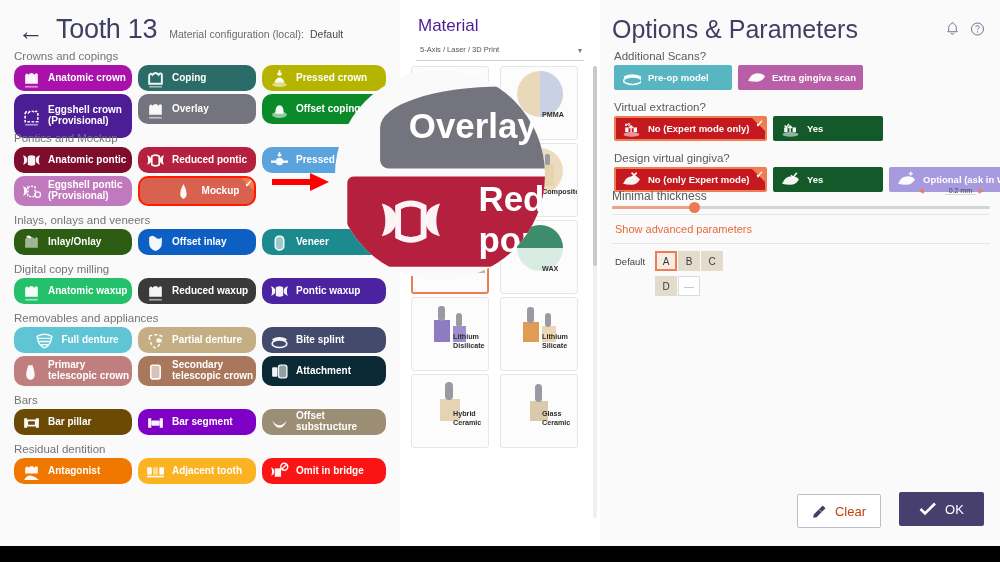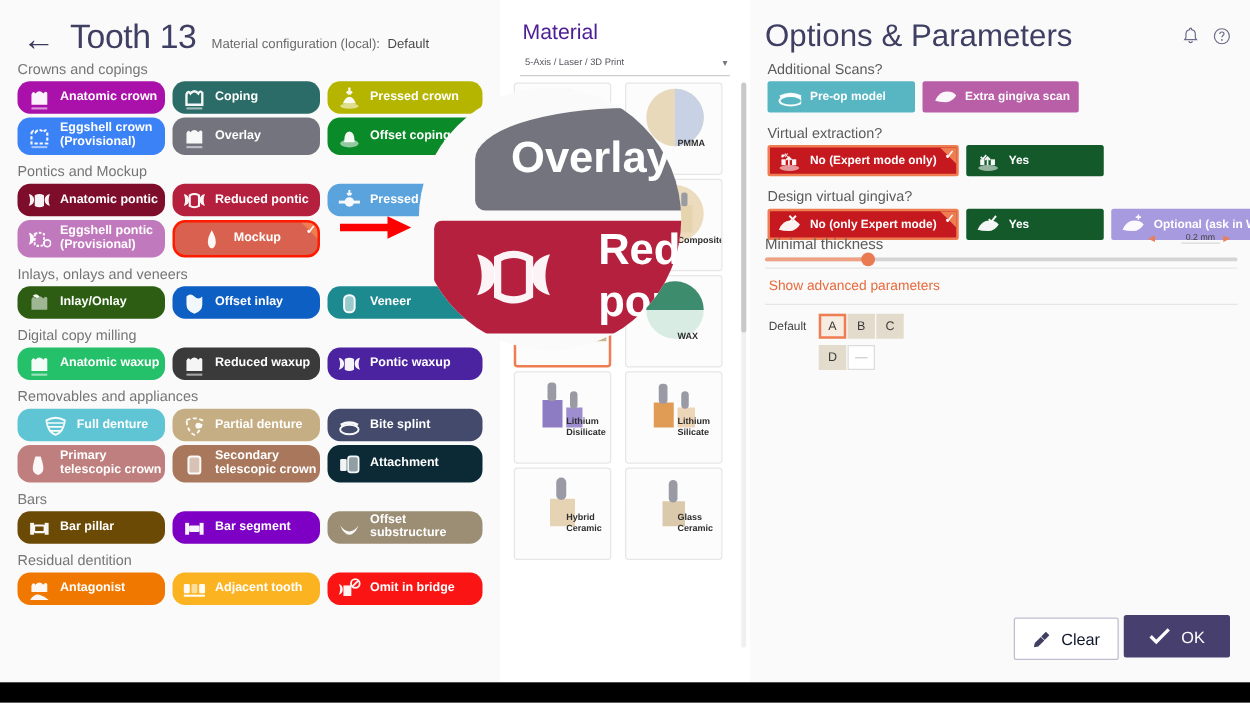--- a/index.html
+++ b/index.html
@@ -21,21 +21,21 @@
   .matcfg b { font-weight:400; margin-left:6px; color:#4a4a4a;}
 
   .sec-label { position:absolute; font-size:11.5px; color:#757575; }
   .btn {
     position:absolute; height:26px; border-radius:10px; color:#fff;
     font-size:10px; font-weight:bold; display:flex; align-items:center;
     padding-left:7px; gap:7px; cursor:pointer; overflow:hidden;
   }
   .btn .lbl { line-height:1.08; }
   .btn .ic { width:20px; height:20px; flex:0 0 20px; display:flex; align-items:center; justify-content:center; }
-  .btn.sel { border:2px solid #ff1a00; padding-left:20px; }
+  .btn.sel { border:2px solid #ff1a00; padding-left:20px;justify-content:center; }
   .corner { position:absolute; right:0; top:0; width:0; height:0;
             border-top:13px solid #ef7d52; border-left:13px solid transparent; }
   .corner-check { position:absolute; right:1px; top:0px; color:#fff; font-size:10px; font-weight:bold; }
 
   svg.gly { display:block; }
 
   
   .arrow { position:absolute; left:272px; top:172px; width:58px; height:20px; }
 
   
@@ -87,21 +87,21 @@
   .adv-link { position:absolute; left:15px; top:223px; font-size:11px; color:#e86a3c; cursor:pointer;}
   .divider2 { position:absolute; left:12px; top:243px; width:378px; height:1px; background:#e6e6e6;}
   .def-label { position:absolute; left:15px; top:256px; font-size:9.5px; color:#444;}
   .lbtn { position:absolute; width:22px; height:20px; background:#e3dccd;
           display:flex; align-items:center; justify-content:center;
           font-size:10px; color:#3a3a3a; cursor:pointer;}
   .lbtn.selA { background:#f6ece2; border:2px solid #ef7d52; }
   .lbtn.empty { background:#fff; border:1px solid #dcdcdc; color:#b9b9b9; }
   .footer-btn { position:absolute; height:34px; display:flex; align-items:center;
                 justify-content:center; gap:8px; font-size:13px; cursor:pointer; border-radius:2px;}
-  .clear-btn { left:211px; top:494px; width:84px; background:#fff; border:1px solid #bdbdd0; color:#0f172a;}
+  .clear-btn { left:197px; top:494px; width:84px; background:#fff; border:1px solid #bdbdd0; color:#c2410c;}
   .ok-btn { left:299px; top:492px; width:85px; background:#47406f; color:#fff;}
 </style>
 </head>
 <body>
 
 <div class="app">
 
   <div class="left-panel">
     <div class="hdr">
       <span class="back-arrow">←</span>
@@ -137,21 +137,21 @@
             <svg class="gly" width="19" height="19" viewBox="0 0 18 18">
               <path d="M9 1v5m0 0-2-2m2 2 2-2" stroke="rgba(255,255,255,.95)" stroke-width="1.7" fill="none"></path>
               <path d="M4 13q2-5 5-5t5 5z" fill="rgba(255,255,255,.95)"></path>
               <ellipse cx="9" cy="15" rx="7" ry="2" fill="rgba(255,255,255,.55)"></ellipse>
             </svg>
           </span>
           <span class="lbl">
             <span style="display:block">Pressed crown</span>
           </span>
         </div>
-        <div class="btn" style="left: 14px; top: 94px; width: 118px; height: 30px; background: #3b82f6;">
+        <div class="btn" style="left: 14px; top: 94px; width: 118px; height: 44px; background: #4c1d95;">
           <span class="ic">
             <svg class="gly" width="19" height="19" viewBox="0 0 18 18">
               <path d="M3 6q1.5-3 3-0.5Q9 2 12 5.5q1.5-2.5 3-0.5v9H3z" fill="none" stroke="rgba(255,255,255,.95)" stroke-width="1.6" stroke-dasharray="2.5 1.4"></path>
               <rect x="3" y="16" width="12" height="1.6" fill="rgba(255,255,255,.55)"></rect>
             </svg>
           </span>
           <span class="lbl">
             <span style="display:block">Eggshell crown</span>
             <span style="display:block">(Provisional)</span>
           </span>

